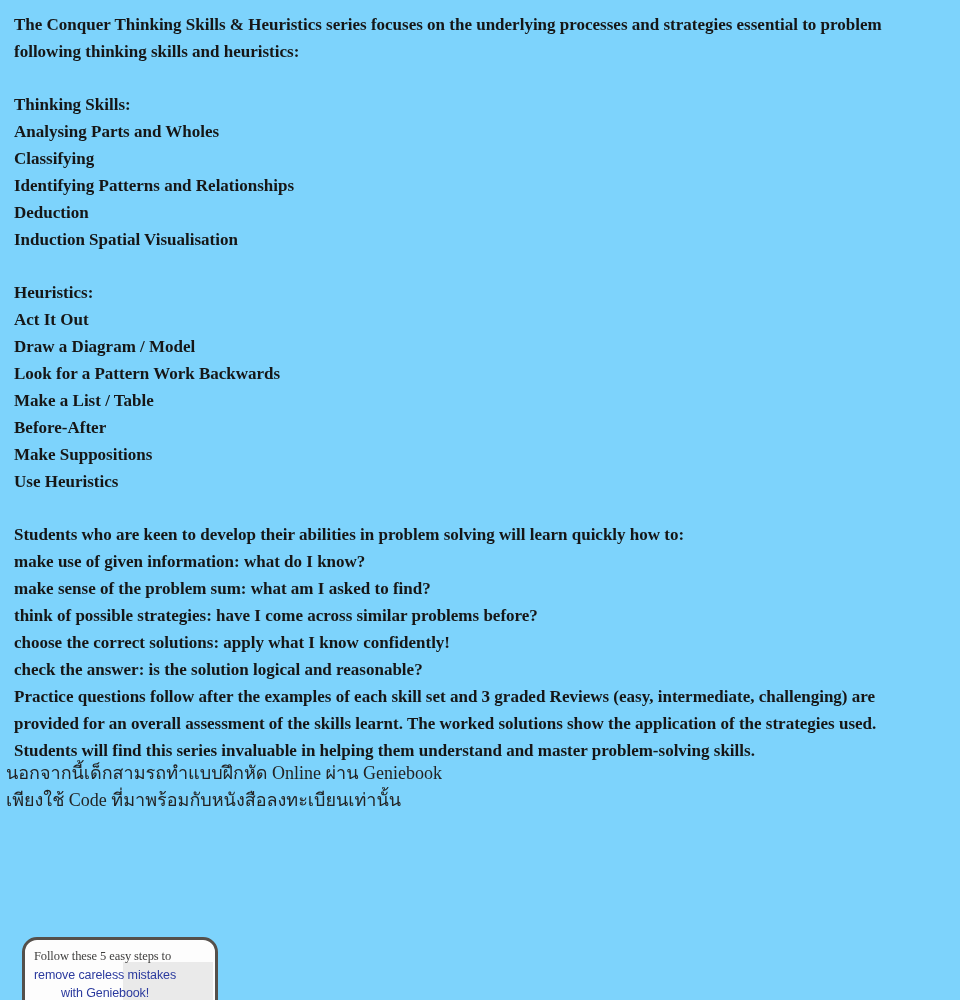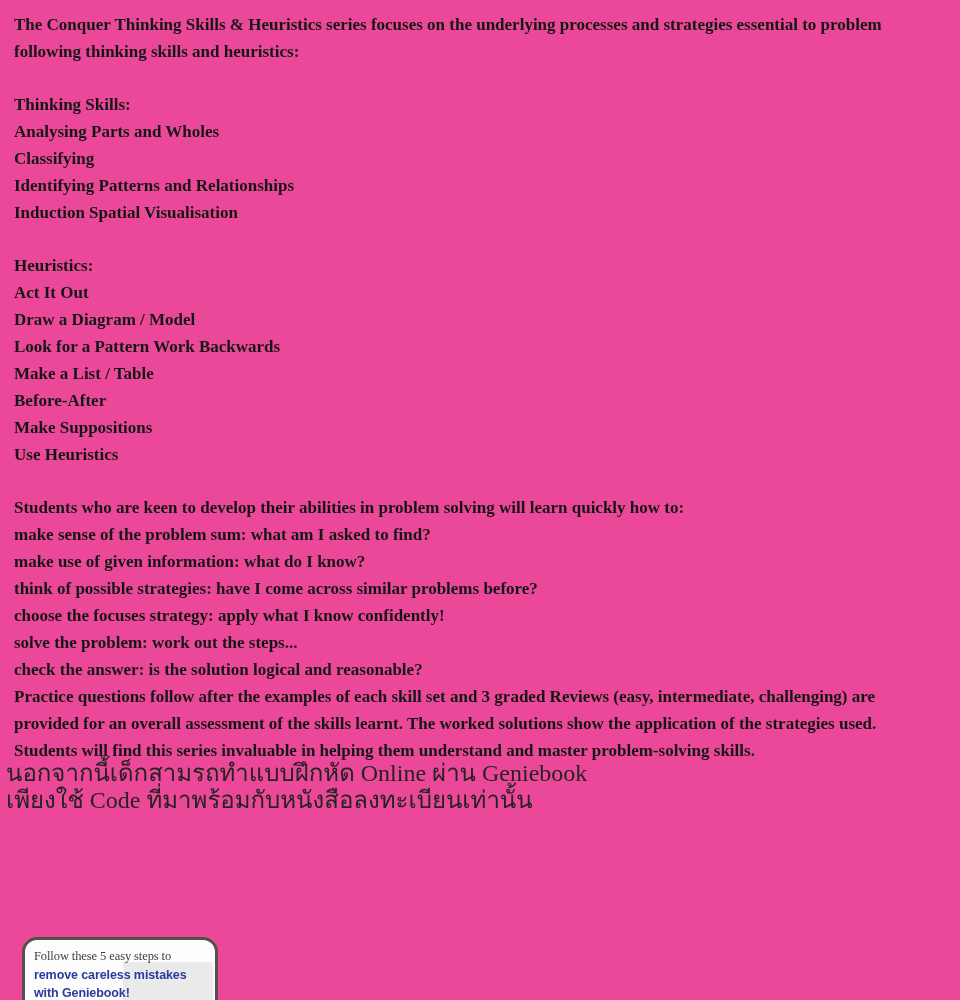--- a/index.html
+++ b/index.html
@@ -4,21 +4,21 @@
 <style>
   html, body {
     margin: 0;
     padding: 0;
     background: #ffffff;
   }
   .page {
     position: relative;
     width: 960px;
     height: 1000px;
-    background: #ec4899;
+    background: #7dd3fc;
     overflow: hidden;
     font-family: "Liberation Serif", "DejaVu Serif", serif;
   }
   .content {
     position: absolute;
     top: 11px;
     left: 14px;
     width: 932px;
     color: #161616;
     font-weight: bold;
@@ -29,21 +29,21 @@
     line-height: 27px;
     white-space: nowrap;
   }
   .spacer {
     height: 26px;
   }
   .thai-note {
     margin-left: -8px;
     margin-top: -4px;
     font-weight: normal;
-    font-size: 24px;
+    font-size: 18px;
     color: #232323;
   }
   .thai-note .line {
     height: 27px;
     line-height: 27px;
   }
   
   .promo-card {
     position: absolute;
     left: 22px;
@@ -73,66 +73,67 @@
     letter-spacing: -0.1px;
     white-space: nowrap;
   }
   .promo-card .card-line-plain {
     color: #3f3e3d;
     font-weight: normal;
     font-family: Liberation Serif, serif;
   }
   .promo-card .card-line-accent {
     color: #2b3a9e;
-    font-weight: bold;
+    font-weight: normal;
+    text-align: center;
   }
 </style>
 </head>
 <body>
 
 <div class="page">
   <div class="content">
 
     <div>
       <div class="line">The Conquer Thinking Skills &amp; Heuristics series focuses on the underlying processes and strategies essential to problem</div>
       <div class="line">following thinking skills and heuristics:</div>
     </div>
 
     <div class="spacer"></div>
 
     <div>
       <div class="line">Thinking Skills:</div>
       <div class="line">Analysing Parts and Wholes</div>
       <div class="line">Classifying</div>
       <div class="line">Identifying Patterns and Relationships</div>
+      <div class="line">Deduction</div>
       <div class="line">Induction Spatial Visualisation</div>
     </div>
 
     <div class="spacer"></div>
 
     <div>
       <div class="line">Heuristics:</div>
       <div class="line">Act It Out</div>
       <div class="line">Draw a Diagram / Model</div>
       <div class="line">Look for a Pattern Work Backwards</div>
       <div class="line">Make a List / Table</div>
       <div class="line">Before-After</div>
       <div class="line">Make Suppositions</div>
       <div class="line">Use Heuristics</div>
     </div>
 
     <div class="spacer"></div>
 
     <div>
       <div class="line">Students who are keen to develop their abilities in problem solving will learn quickly how to:</div>
+      <div class="line">make use of given information: what do I know?</div>
       <div class="line">make sense of the problem sum: what am I asked to find?</div>
-      <div class="line">make use of given information: what do I know?</div>
       <div class="line">think of possible strategies: have I come across similar problems before?</div>
-      <div class="line">choose the focuses strategy: apply what I know confidently!</div>
-      <div class="line">solve the problem: work out the steps...</div>
+      <div class="line">choose the correct solutions: apply what I know confidently!</div>
       <div class="line">check the answer: is the solution logical and reasonable?</div>
     </div>
 
     <div>
       <div class="line">Practice questions follow after the examples of each skill set and 3 graded Reviews (easy, intermediate, challenging) are</div>
       <div class="line">provided for an overall assessment of the skills learnt. The worked solutions show the application of the strategies used.</div>
       <div class="line">Students will find this series invaluable in helping them understand and master problem-solving skills.</div>
     </div>
 
     <div class="thai-note">

